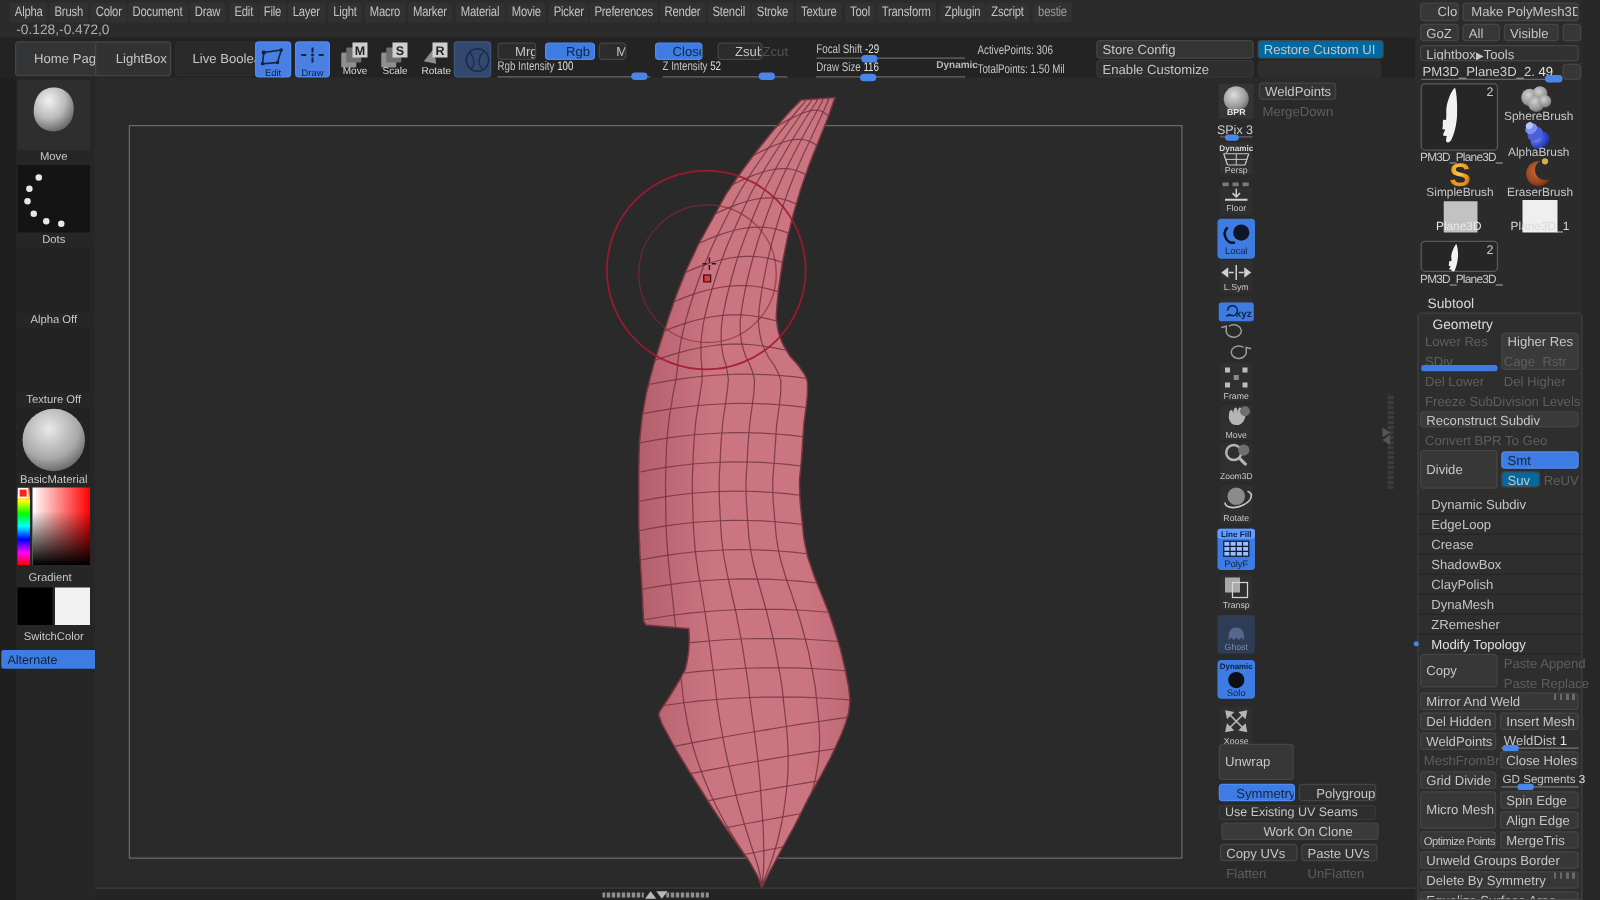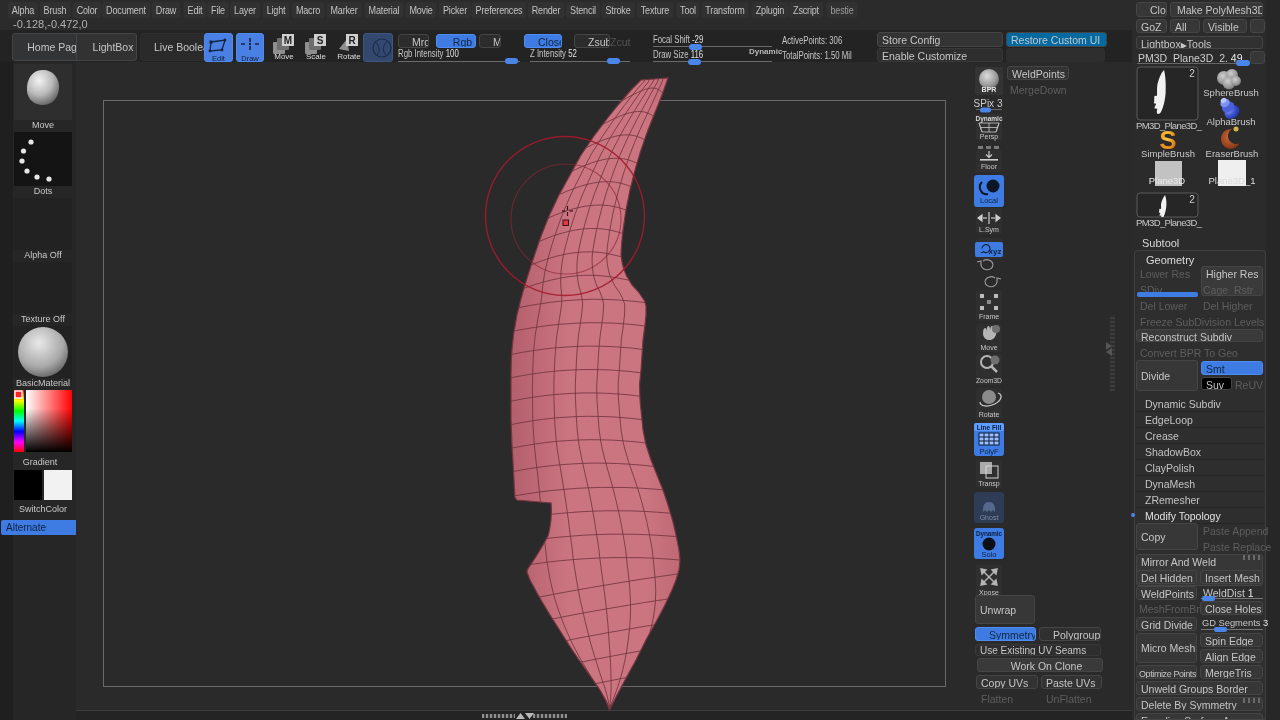--- a/index.html
+++ b/index.html
@@ -511,37 +511,37 @@
 <div class="abs" style="left:1137px;top:292px;width:61px;height:5px;background:#3e7ce3;border-radius:2px"></div>
 <div class="dimtxt" style="left:1203px;top:284px">Cage</div>
 <div class="dimtxt" style="left:1234px;top:284px">Rstr</div>
 <div class="dimtxt" style="left:1140px;top:300px">Del Lower</div>
 <div class="dimtxt" style="left:1203px;top:300px">Del Higher</div>
 <div class="dimtxt" style="left:1140px;top:316px">Freeze SubDivision Levels</div>
 <div class="btn" style="left:1136px;top:329px;width:127px;height:13px;background:#3a3a3a">Reconstruct Subdiv</div>
 <div class="dimtxt" style="left:1140px;top:347px">Convert BPR To Geo</div>
 <div class="btn" style="left:1136px;top:360px;width:62px;height:31px;background:#373737;line-height:28px">Divide</div>
 <div class="btn blue" style="left:1201px;top:361px;width:62px;height:14px">Smt</div>
-<div class="btn" style="left:1201px;top:377px;width:31px;height:13px;background:#000000">Suv</div>
+<div class="btn" style="left:1201px;top:377px;width:31px;height:13px;background:#0369a1">Suv</div>
 <div class="dimtxt" style="left:1235px;top:379px">ReUV</div>
 
 <div class="row" style="left:1135px;top:396px;width:130px;height:16px">Dynamic Subdiv</div>
 <div class="row" style="left:1135px;top:412px;width:130px;height:16px">EdgeLoop</div>
 <div class="row" style="left:1135px;top:428px;width:130px;height:16px">Crease</div>
 <div class="row" style="left:1135px;top:444px;width:130px;height:16px">ShadowBox</div>
 <div class="row" style="left:1135px;top:460px;width:130px;height:16px">ClayPolish</div>
 <div class="row" style="left:1135px;top:476px;width:130px;height:16px">DynaMesh</div>
 <div class="row" style="left:1135px;top:492px;width:130px;height:16px">ZRemesher</div>
 <div class="row" style="left:1135px;top:508px;width:130px;height:16px;color:#e0e0e0">Modify Topology</div>
 <div class="abs" style="left:1131px;top:513px;width:4px;height:4px;border-radius:2px;background:#4a86ea"></div>
 
 <div class="btn" style="left:1136px;top:523px;width:62px;height:27px;background:#373737;line-height:24px">Copy</div>
 <div class="dimtxt" style="left:1203px;top:525px">Paste Append</div>
 <div class="dimtxt" style="left:1203px;top:541px">Paste Replace</div>
-<div class="btn" style="left:1136px;top:554px;width:127px;height:32px;background:#373737">Mirror And Weld</div>
+<div class="btn" style="left:1136px;top:554px;width:127px;height:14px;background:#373737">Mirror And Weld</div>
 <div class="abs" style="left:1243px;top:555px;width:18px;height:5px;background:repeating-linear-gradient(90deg,#6a6a6a 0 2px,#373737 2px 5px)"></div>
 <div class="btn" style="left:1136px;top:570px;width:61px;height:14px;background:#373737">Del Hidden</div>
 <div class="btn" style="left:1200px;top:570px;width:63px;height:14px;background:#373737">Insert Mesh</div>
 <div class="btn" style="left:1136px;top:586px;width:61px;height:14px;background:#373737">WeldPoints</div>
 <div class="txt" style="left:1203px;top:587px;font-size:10.5px">WeldDist <span style="color:#e8e8e8">1</span></div>
 <div class="abs" style="left:1201px;top:598px;width:62px;height:1px;background:#777"></div>
 <div class="abs" style="left:1202px;top:596px;width:13px;height:5px;background:#4a86ea;border-radius:2px"></div>
 <div class="dimtxt" style="left:1139px;top:603px">MeshFromBrush</div>
 <div class="btn" style="left:1200px;top:601px;width:63px;height:14px;background:#373737">Close Holes</div>
 <div class="btn" style="left:1136px;top:617px;width:61px;height:14px;background:#373737">Grid Divide</div>

